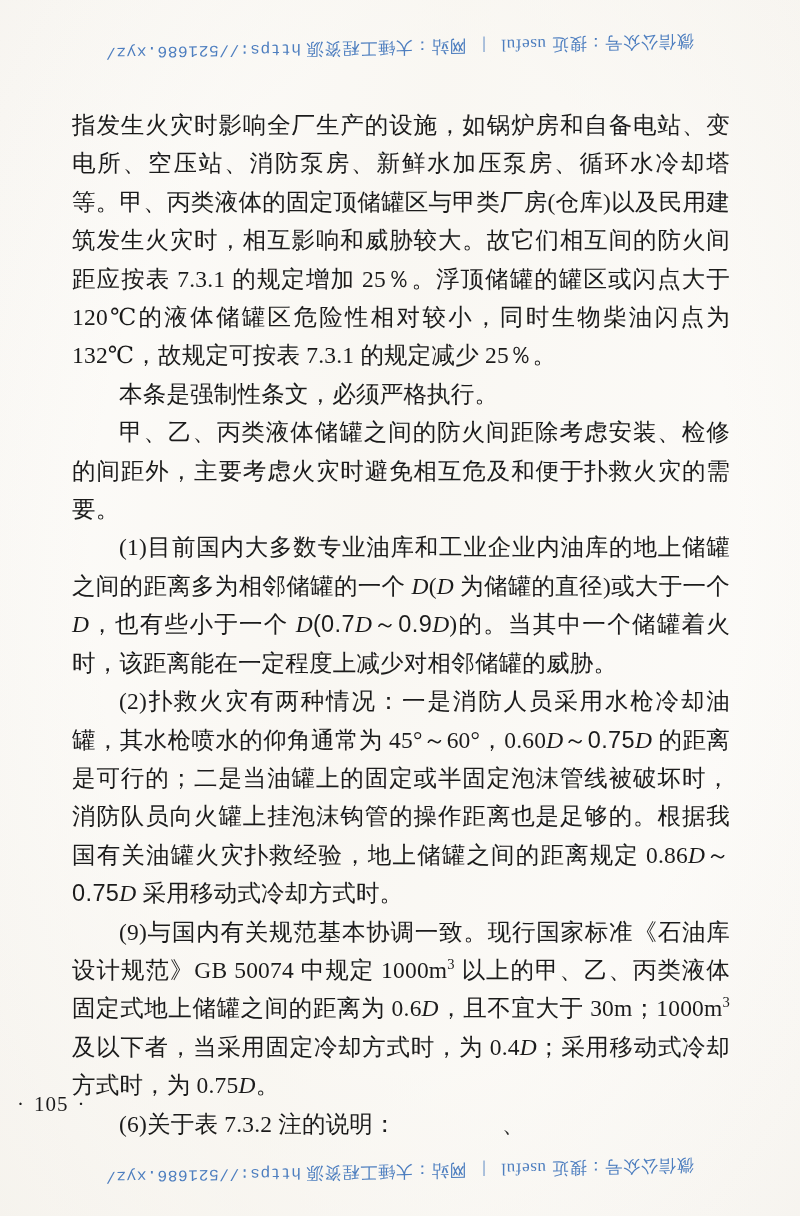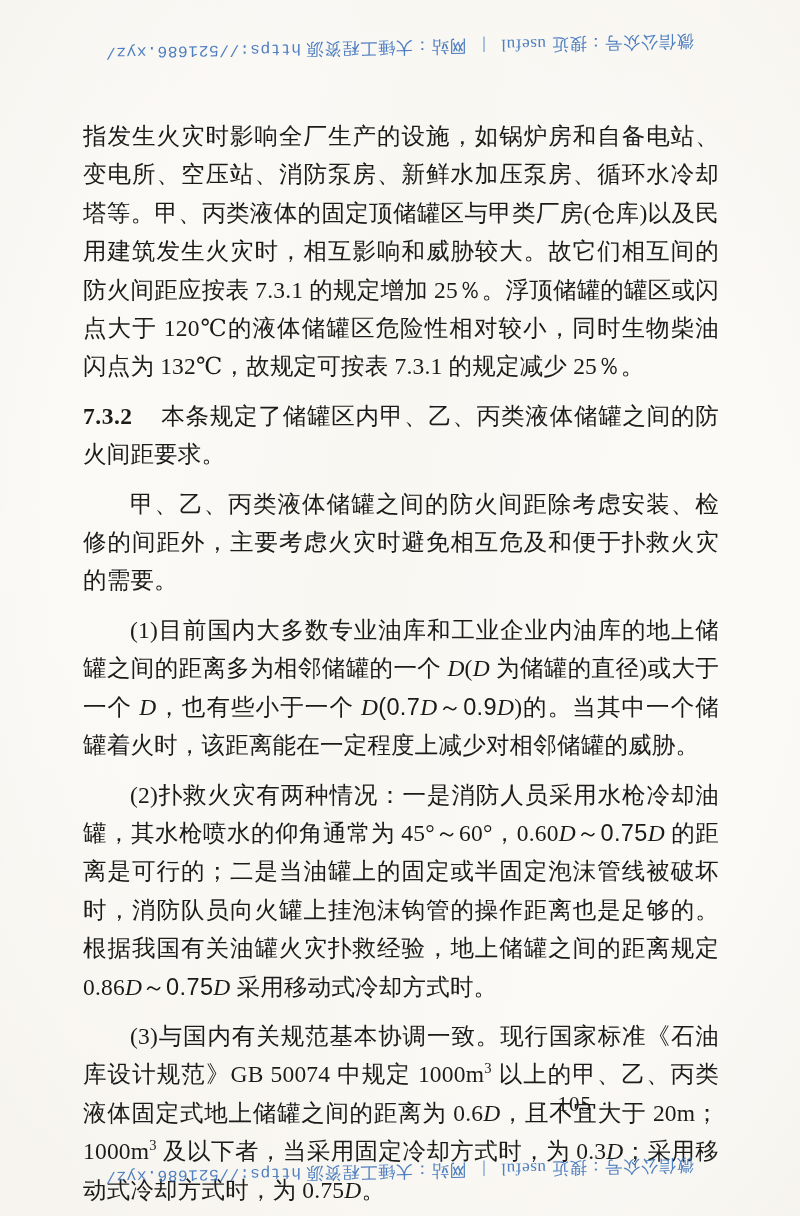--- a/index.html
+++ b/index.html
@@ -52,21 +52,21 @@
   
   .content {
     position: absolute;
     left: 72px;
     top: 106px;
     width: 658px;
     color: #1b1b1b;
   }
 
   p.para {
-    margin: 11px;
+    margin: 0;
     font-size: 23.5px;
     line-height: 38.4px;
     text-align: justify;
     text-justify: inter-character;
     letter-spacing: 0.2px;
     font-family: "Liberation Serif", "DejaVu Serif", serif;
   }
   p.indent  { text-indent: 2em; }
   p.hang    { text-indent: 0; }
 
@@ -81,24 +81,24 @@
   sup.sup { font-size: 0.62em; vertical-align: super; line-height: 0; }
 
   .stray-mark {
     display: inline-block;
     margin-left: 58px;
     color: #2a2a2a;
   }
 
   .pagenum {
     position: absolute;
-    left: 0;
+    left: 8px;
     top: 1092px;
     width: 636px;
-    text-align: right;
+    text-align: left;
     padding-right: 18px;
     box-sizing: border-box;
     font-size: 21px;
     color: #1b1b1b;
     font-family: "Liberation Serif", "DejaVu Serif", serif;
     letter-spacing: 1px;
   }
   .pagenum .dot { padding: 0 9px; }
 </style>
 </head>
@@ -113,37 +113,35 @@
       <span class="wm-sep">|</span>
       <span>网站：大锤工程资源</span>
       <span class="wm-url">https://521686.xyz/</span>
     </span>
   </div>
 
   <div class="content">
 
     <p class="para hang">指发生火灾时影响全厂生产的设施，如锅炉房和自备电站、变电所、空压站、消防泵房、新鲜水加压泵房、循环水冷却塔等。甲、丙类液体的固定顶储罐区与甲类厂房(仓库)以及民用建筑发生火灾时，相互影响和威胁较大。故它们相互间的防火间距应按表 7.3.1 的规定增加 25％。浮顶储罐的罐区或闪点大于 120℃的液体储罐区危险性相对较小，同时生物柴油闪点为 132℃，故规定可按表 7.3.1 的规定减少 25％。</p>
 
+    <p class="para indent">本条是强制性条文，必须严格执行。</p>
 
-    <p class="para hang">
-      <span class="heading-num">7.3.2</span><span class="heading-gap"></span><span>本条规定了储罐区内甲、乙、丙类液体储罐之间的防火间距要求。</span>
-    </p>
 
     <p class="para indent">甲、乙、丙类液体储罐之间的防火间距除考虑安装、检修的间距外，主要考虑火灾时避免相互危及和便于扑救火灾的需要。</p>
 
     <p class="para indent">
       <span>(1)目前国内大多数专业油库和工业企业内油库的地上储罐之间的距离多为相邻储罐的一个 </span><span class="mathvar">D</span><span>(</span><span class="mathvar">D</span><span> 为储罐的直径)或大于一个 </span><span class="mathvar">D</span><span>，也有些小于一个 </span><span class="mathvar">D</span><span class="num">(0.7</span><span class="mathvar">D</span><span class="num">～0.9</span><span class="mathvar">D</span><span>)的。当其中一个储罐着火时，该距离能在一定程度上减少对相邻储罐的威胁。</span>
     </p>
 
     <p class="para indent">
       <span>(2)扑救火灾有两种情况：一是消防人员采用水枪冷却油罐，其水枪喷水的仰角通常为 45°～60°，0.60</span><span class="mathvar">D</span><span class="num">～0.75</span><span class="mathvar">D</span><span> 的距离是可行的；二是当油罐上的固定或半固定泡沫管线被破坏时，消防队员向火罐上挂泡沫钩管的操作距离也是足够的。根据我国有关油罐火灾扑救经验，地上储罐之间的距离规定 0.86</span><span class="mathvar">D</span><span class="num">～0.75</span><span class="mathvar">D</span><span> 采用移动式冷却方式时。</span>
     </p>
 
     <p class="para indent">
-      <span>(3)与国内有关规范基本协调一致。现行国家标准《石油库设计规范》GB 50074 中规定 1000m</span><sup class="sup">3</sup><span> 以上的甲、乙、丙类液体固定式地上储罐之间的距离为 0.6</span><span class="mathvar">D</span><span>，且不宜大于 20m；1000m</span><sup class="sup">3</sup><span> 及以下者，当采用固定冷却方式时，为 0.3</span><span class="mathvar">D</span><span>；采用移动式冷却方式时，为 0.75</span><span class="mathvar">D</span><span>。</span>
+      <span>(9)与国内有关规范基本协调一致。现行国家标准《石油库设计规范》GB 50074 中规定 1000m</span><sup class="sup">3</sup><span> 以上的甲、乙、丙类液体固定式地上储罐之间的距离为 0.6</span><span class="mathvar">D</span><span>，且不宜大于 30m；1000m</span><sup class="sup">3</sup><span> 及以下者，当采用固定冷却方式时，为 0.4</span><span class="mathvar">D</span><span>；采用移动式冷却方式时，为 0.75</span><span class="mathvar">D</span><span>。</span>
     </p>
 
     <p class="para indent">
       <span>(6)关于表 7.3.2 注的说明：</span><span class="stray-mark">、</span>
     </p>
 
   </div>
 
   <div class="pagenum">
     <span class="dot">·</span><span>105</span><span class="dot">·</span>

